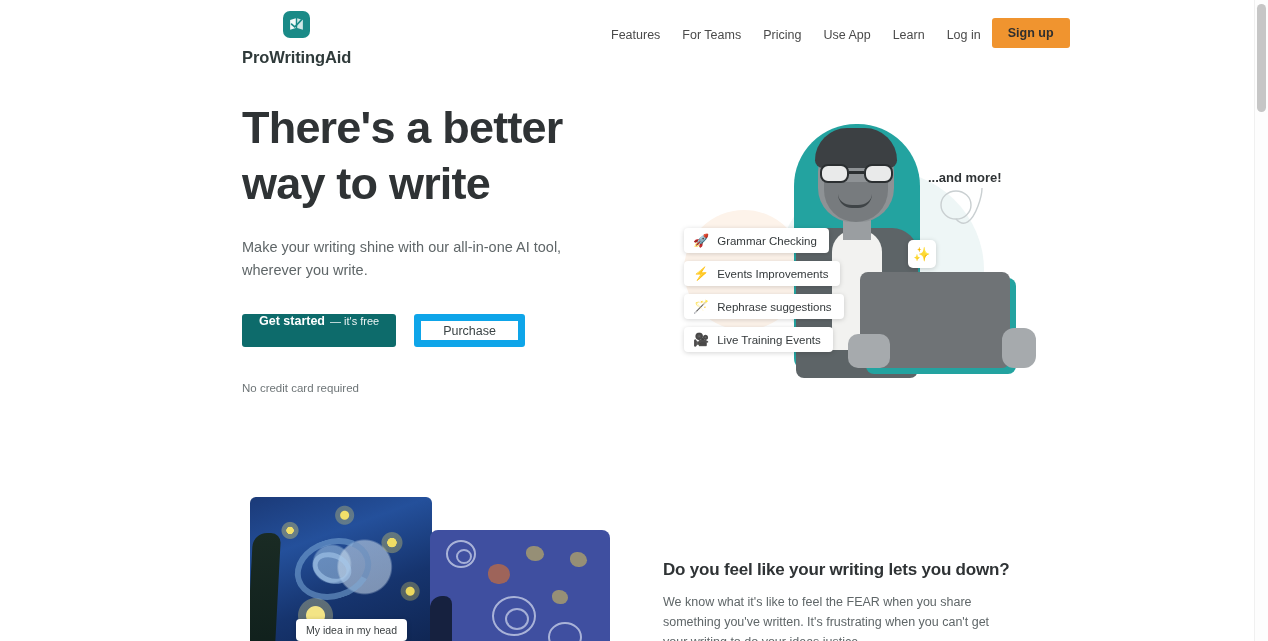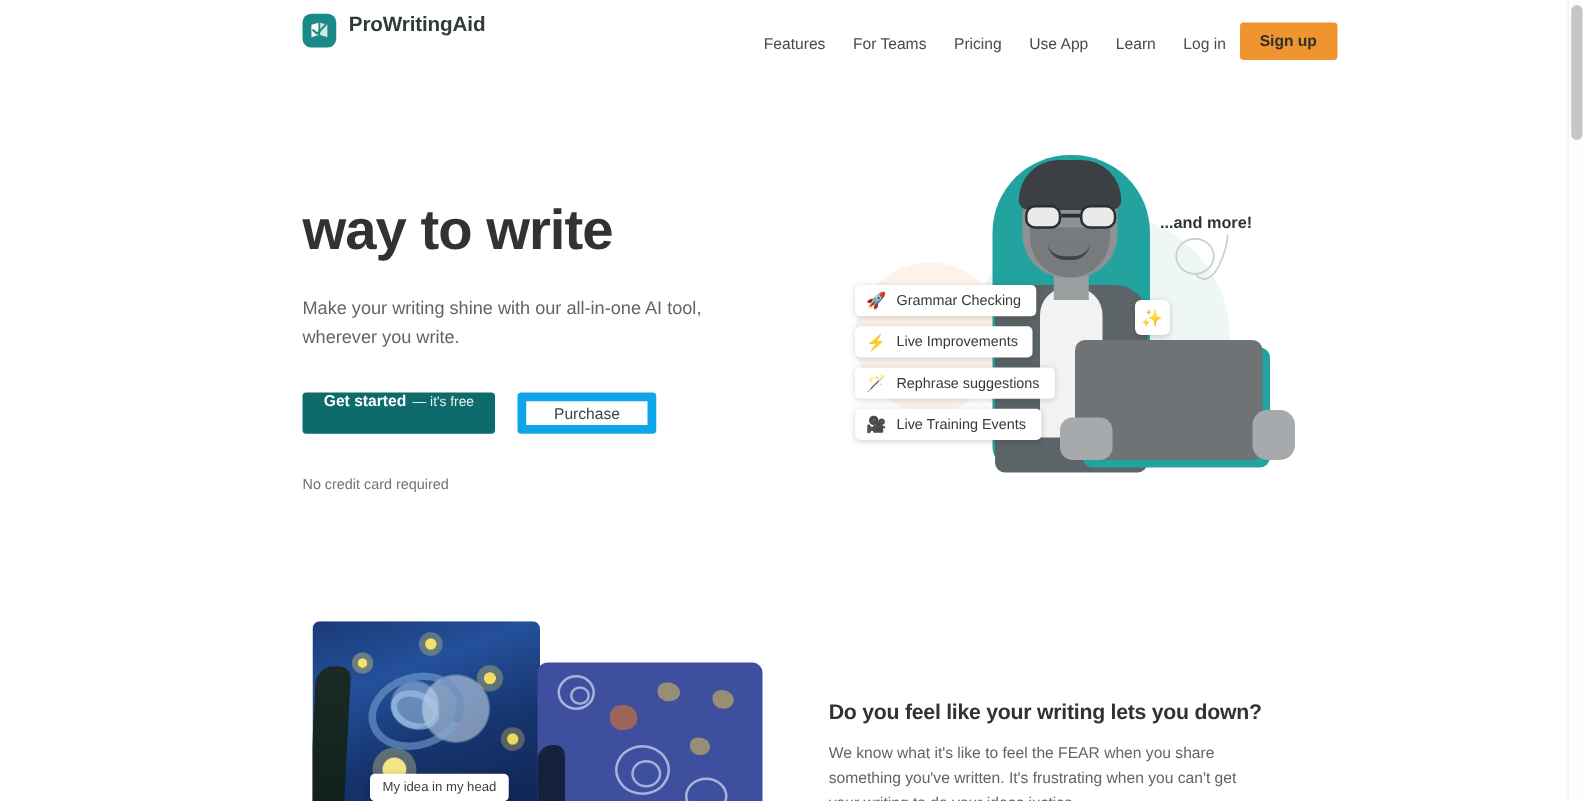--- a/index.html
+++ b/index.html
@@ -19,22 +19,23 @@
 
   
   .header {
     position: absolute; top: 0; left: 0;
     width: 1254px; height: 48px;
     display: flex; align-items: center;
     background: #ffffff;
   }
   .brand {
     position: absolute; left: 242px; top: 11px;
-    display: flex; align-items: flex-start; gap: 10px;
+    display: flex; align-items: center; gap: 10px;
     text-decoration: none;
+    flex-direction: column;
   }
   .logo-mark {
     width: 27px; height: 27px; border-radius: 7px;
     background: #1a8a87;
     display: flex; align-items: center; justify-content: center;
     flex: none;
   }
   .logo-mark svg { display: block; }
   .brand-name {
     font-size: 16.5px; font-weight: bold; color: #2f3a3a;
@@ -306,21 +307,21 @@
       <a class="nav-link">Pricing</a>
       <a class="nav-link">Use App</a>
       <a class="nav-link">Learn</a>
       <a class="nav-link">Log in</a>
       <button class="signup-btn">Sign up</button>
     </nav>
   </div>
 
   <div class="hero-copy">
     <h1 class="hero-title">
-      <br>
+      <span>There's a better</span><br>
       <span>way to write</span>
     </h1>
     <p class="hero-sub">Make your writing shine with our all-in-one AI tool, wherever you write.</p>
 
     <div class="hero-actions">
       <button class="btn-primary">
         <span class="lead">Get started</span>
         <span class="tail">— it's free</span>
       </button>
       <button class="btn-outline">Purchase</button>
@@ -360,21 +361,21 @@
 
     <div class="sparkle-badge">✨</div>
 
     <div class="chips">
       <div class="chip">
         <span class="emoji">🚀</span>
         <span>Grammar Checking</span>
       </div>
       <div class="chip">
         <span class="emoji">⚡</span>
-        <span>Live Improvements</span>
+        <span>Events Improvements</span>
       </div>
       <div class="chip">
         <span class="emoji">🪄</span>
         <span>Rephrase suggestions</span>
       </div>
       <div class="chip">
         <span class="emoji">🎥</span>
         <span>Live Training Events</span>
       </div>
     </div>

